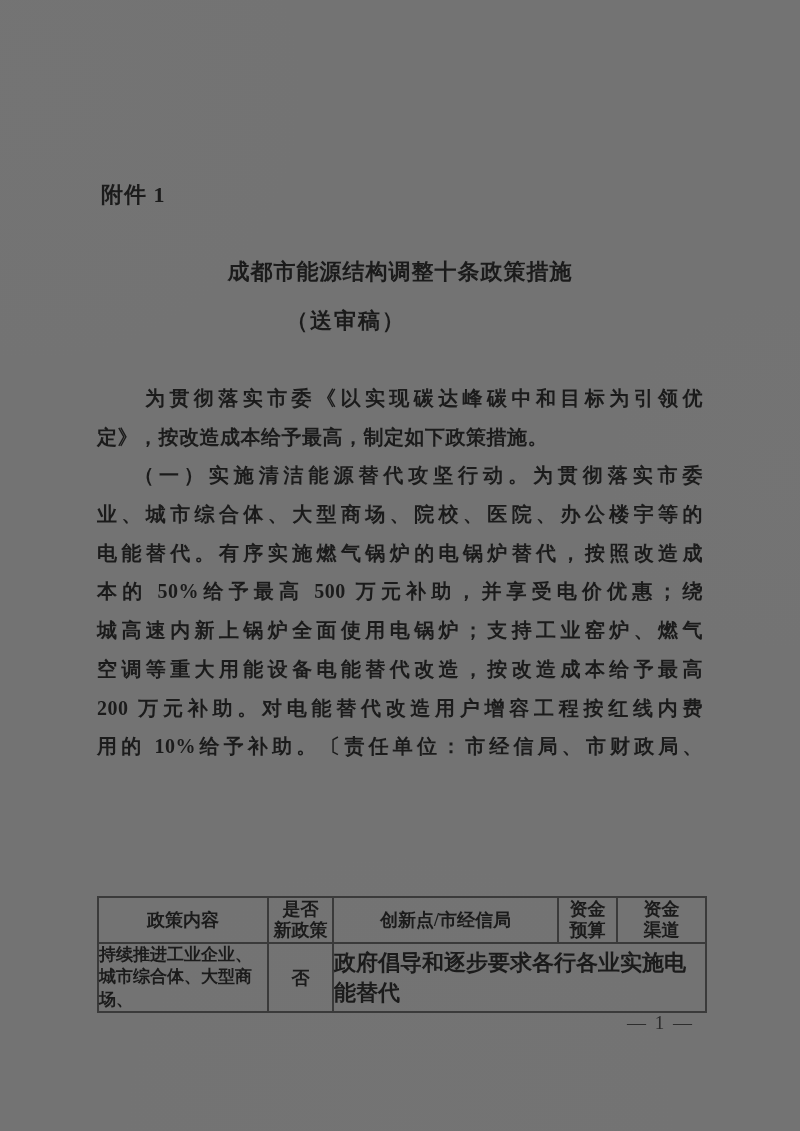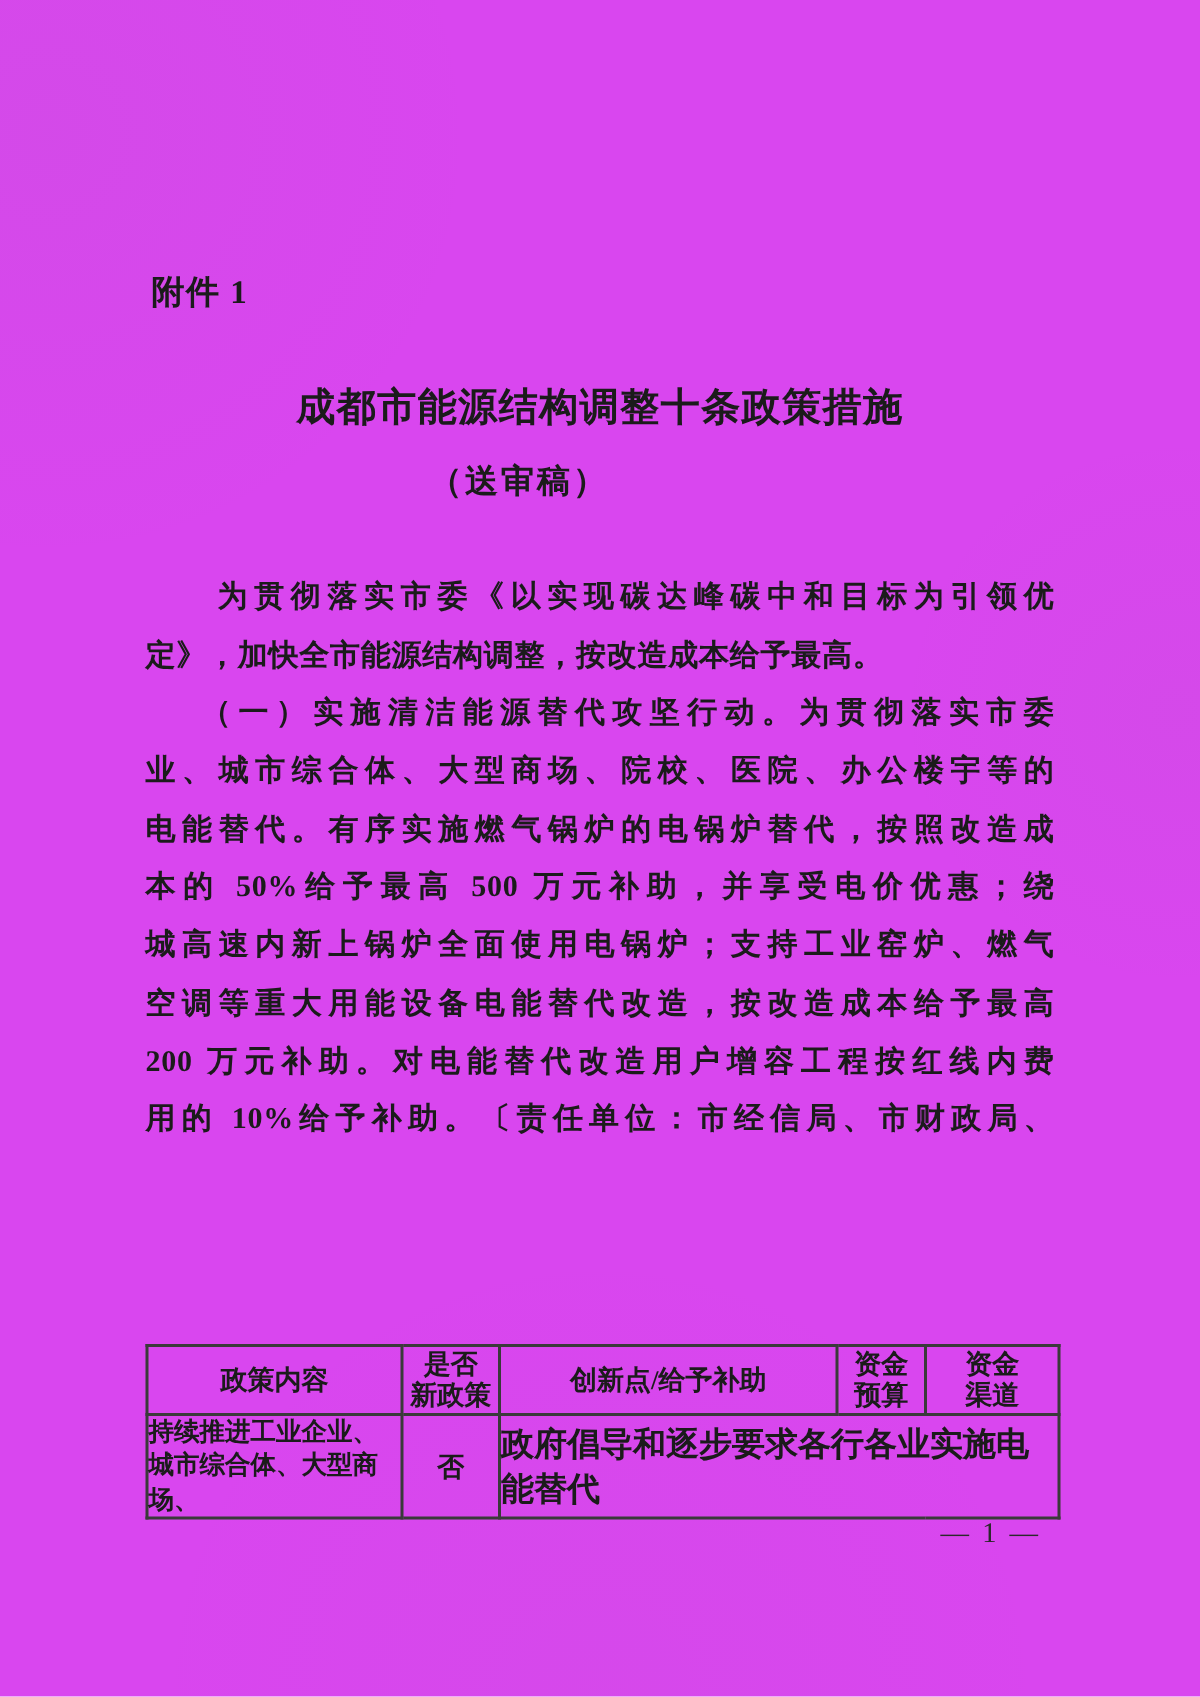--- a/index.html
+++ b/index.html
@@ -5,21 +5,21 @@
   html, body {
     margin: 0;
     padding: 0;
     background: #ffffff;
   }
   .page {
     position: relative;
     width: 800px;
     height: 1131px;
     margin: 0 auto;
-    background: #d946ef;
+    background: #737373;
     color: #1b1b1b;
     font-family: "Liberation Serif", serif;
     overflow: hidden;
   }
   
   .page::before {
     content: "";
     position: absolute;
     inset: 0;
     pointer-events: none;
@@ -36,21 +36,21 @@
     font-weight: bold;
     letter-spacing: 1px;
   }
   .doc-title {
     position: absolute;
     left: 0;
     top: 250px;
     width: 800px;
     margin: 0;
     text-align: center;
-    font-size: 26px;
+    font-size: 22px;
     font-weight: bold;
     letter-spacing: 1px;
     line-height: 44px;
   }
   .doc-subtitle {
     position: absolute;
     left: 0;
     top: 306px;
     width: 692px;
     text-align: center;
@@ -138,21 +138,21 @@
 <div class="page">
 
   <div class="attachment-label">附件 1</div>
 
   <h1 class="doc-title">成都市能源结构调整十条政策措施</h1>
 
   <div class="doc-subtitle">（送审稿）</div>
 
   <div class="body-block">
     <div class="line indent full">为贯彻落实市委《以实现碳达峰碳中和目标为引领优</div>
-    <div class="line">定》，加快全市能源结构调整，按改造成本给予最高。</div>
+    <div class="line">定》，按改造成本给予最高，制定如下政策措施。</div>
     <div class="line indent-paren full">（一）实施清洁能源替代攻坚行动。为贯彻落实市委</div>
     <div class="line full">业、城市综合体、大型商场、院校、医院、办公楼宇等的</div>
     <div class="line full">电能替代。有序实施燃气锅炉的电锅炉替代，按照改造成</div>
     <div class="line full">本的 50%给予最高 500 万元补助，并享受电价优惠；绕</div>
     <div class="line full">城高速内新上锅炉全面使用电锅炉；支持工业窑炉、燃气</div>
     <div class="line full">空调等重大用能设备电能替代改造，按改造成本给予最高</div>
     <div class="line full">200 万元补助。对电能替代改造用户增容工程按红线内费</div>
     <div class="line full">用的 10%给予补助。〔责任单位：市经信局、市财政局、</div>
   </div>
 
@@ -162,21 +162,21 @@
       <col style="width:65px">
       <col style="width:225px">
       <col style="width:59px">
       <col style="width:89px">
     </colgroup>
     <thead>
       <tr>
         <th>政策内容</th>
         <th>是否
 新政策</th>
-        <th>创新点/给予补助</th>
+        <th>创新点/市经信局</th>
         <th>资金
 预算</th>
         <th>资金
 渠道</th>
       </tr>
     </thead>
     <tbody>
       <tr>
         <td class="cell-policy">持续推进工业企业、城市综合体、大型商场、</td>
         <td class="cell-isnew">否</td>

